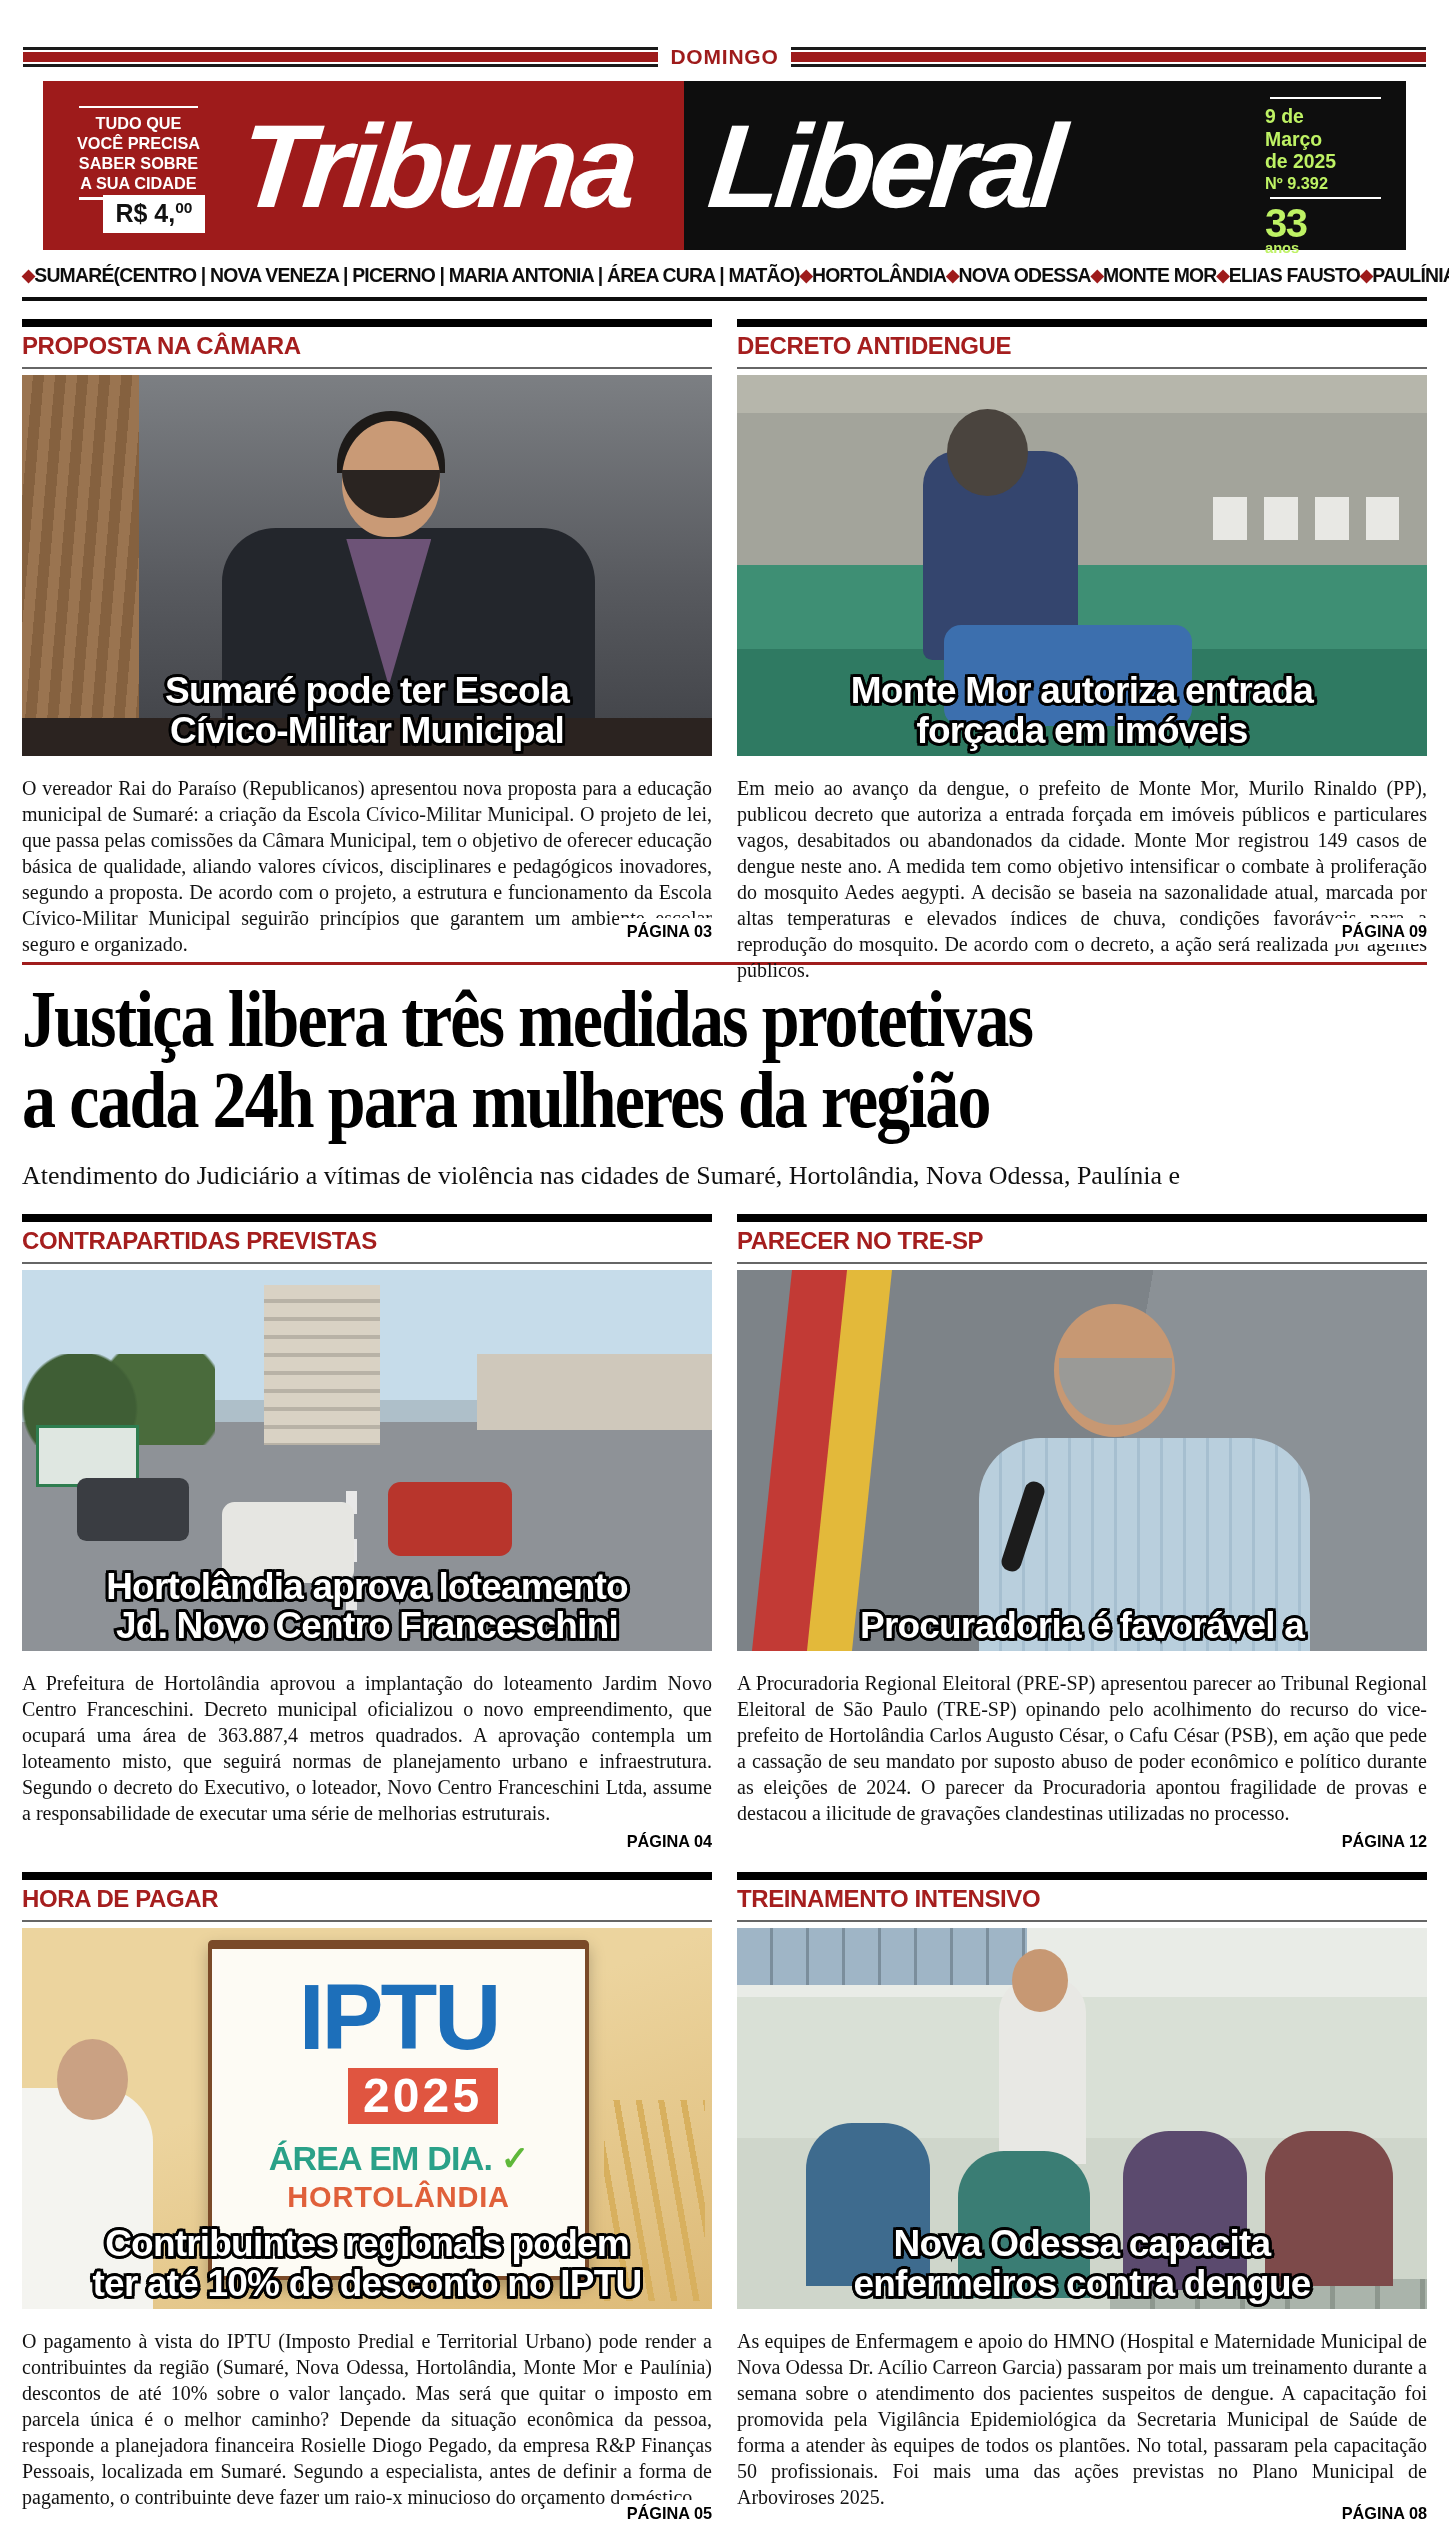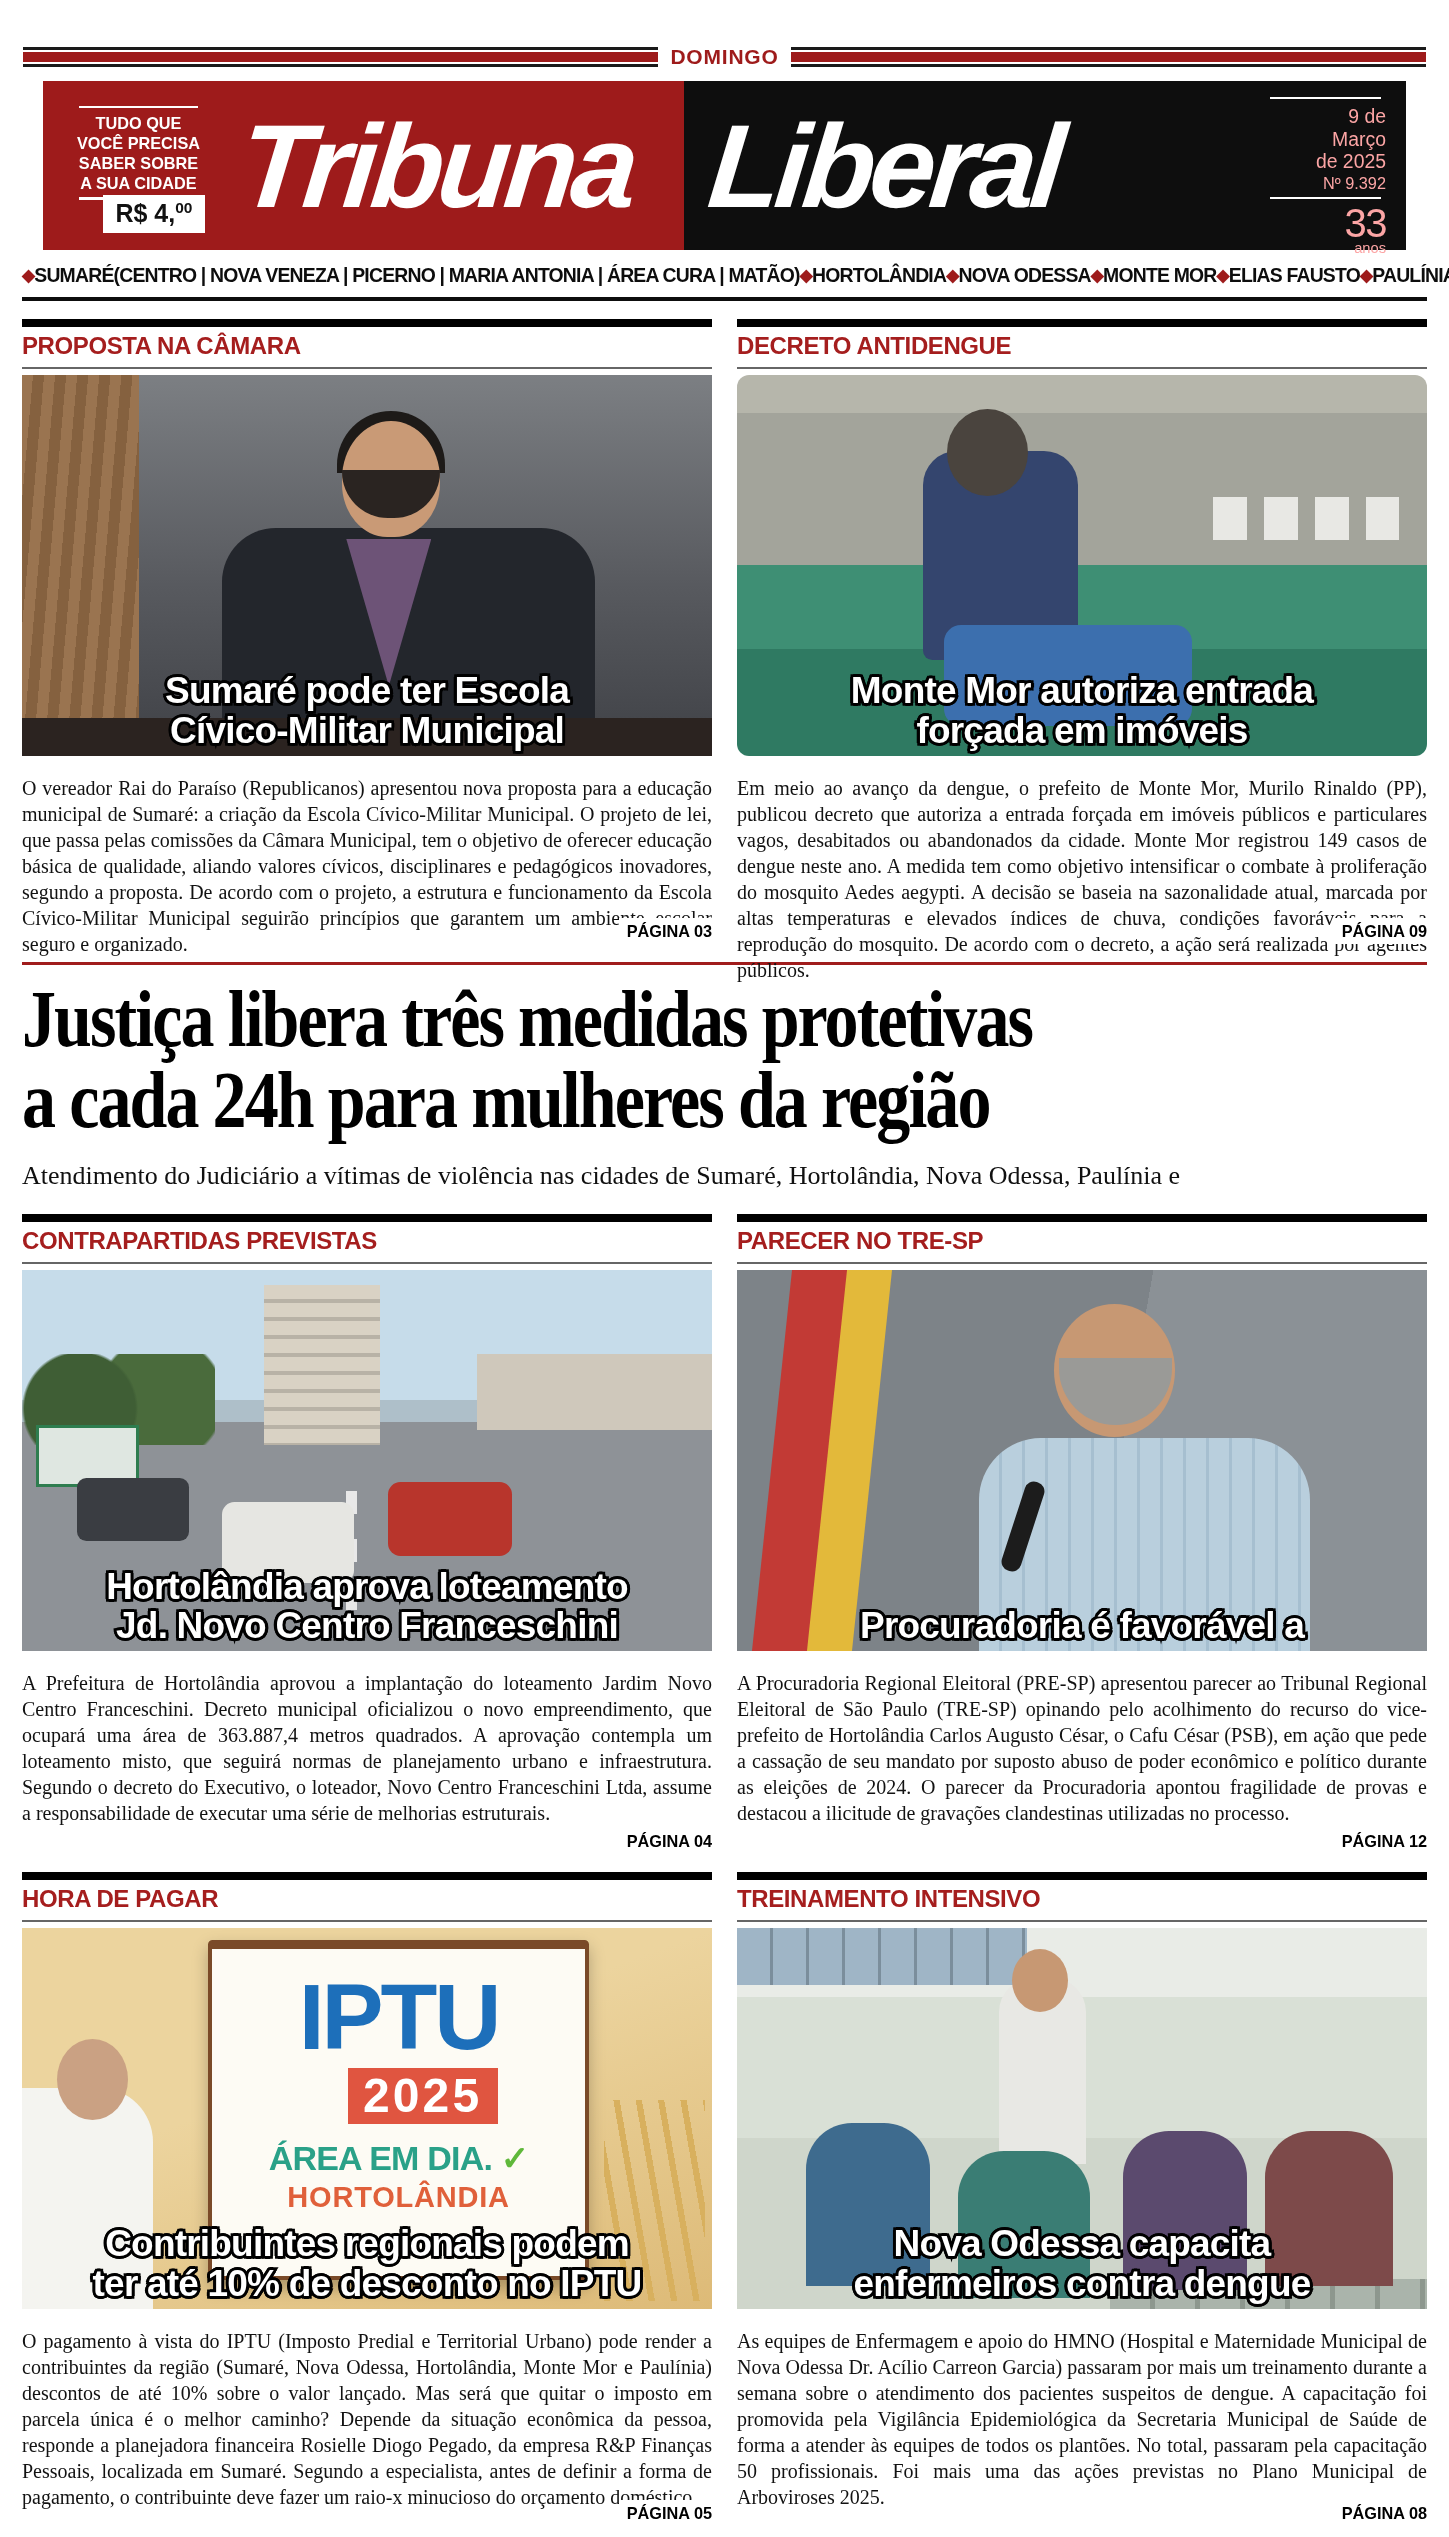--- a/index.html
+++ b/index.html
@@ -32,22 +32,22 @@
   }
   .price-box sup{font-size:15.5px;}
   .mast-title{
     position:absolute;top:50%;transform:translateY(-50%) skewX(-6deg);
     font-family:"Liberation Sans",sans-serif;font-style:italic;font-weight:800;
     font-size:118px;color:#fff;letter-spacing:-5.4px;white-space:nowrap;
   }
   .mast-left .mast-title{left:197px;}
   .mast-right .mast-title{left:26px;}
   .date-block{
-    position:absolute;right:20px;top:12.4px;width:121px;text-align:right;color:#fca5a5;
-    font-family:"Liberation Sans",sans-serif;font-weight:400;
+    position:absolute;right:20px;top:12.4px;width:121px;text-align:left;color:#bef264;
+    font-family:"Liberation Sans",sans-serif;font-weight:700;
   }
   .date-block .db-rule{height:2.3px;background:#fff;margin:3.1px 4.6px 6.2px;}
   .date-line{font-size:19.4px;line-height:22.4px;}
   .edition{font-size:16.3px;line-height:21px;}
   .years{font-size:40px;line-height:36px;margin-top:4.6px;letter-spacing:-1.5px;}
   .years-label{font-size:14.7px;line-height:15.5px;}
   
   .cities{
     display:flex;align-items:center;justify-content:space-between;
     margin:9.3px 22px 0 22px;height:31px;white-space:nowrap;
@@ -106,21 +106,21 @@
   
   .photo-council{background:linear-gradient(180deg,#7c7f83 0%,#585a5f 55%,#3f4146 100%);}
   .pc-wood{left:0;top:0;bottom:0;width:17%;background:repeating-linear-gradient(95deg,#9a7450 0 11px,#85613f 11px 22px);}
   .pc-desk{left:0;right:0;bottom:0;height:10%;background:#2b2320;}
   .pc-suit{left:29%;top:40%;width:54%;height:62%;border-radius:54px 54px 0 0;background:#23262c;}
   .pc-shirt{left:47%;top:43%;width:85px;height:147px;background:#6d5377;clip-path:polygon(50% 100%,0 0,100% 0);}
   .pc-hair{left:45.6%;top:9.5%;width:108px;height:62px;border-radius:54px 54px 0 0;background:#1d1a18;}
   .pc-head{left:46.4%;top:12%;width:98px;height:116px;border-radius:50% 50% 46% 46%;background:#c99a76;}
   .pc-beard{left:46.4%;top:25%;width:98px;height:48px;border-radius:0 0 46px 46px;background:#2a2421;}
   
-  .photo-pool{background:linear-gradient(180deg,#b6b6ab 0 10%,#a3a49b 10% 50%,#3e8f74 50% 72%,#2f7a62 72% 100%);border-radius:12px;}
+  .photo-pool{background:linear-gradient(180deg,#b6b6ab 0 10%,#a3a49b 10% 50%,#3e8f74 50% 72%,#2f7a62 72% 100%);}
   .pp-chairs{right:4%;top:32%;width:186px;height:43px;background:repeating-linear-gradient(90deg,#e8e8e4 0 34px,transparent 34px 51px);}
   .pp-tarp{left:30%;bottom:8%;width:248px;height:101px;background:#3c6fae;border-radius:17px;}
   .pp-vest{left:27%;top:20%;width:155px;height:209px;border-radius:34px 34px 9.3px 9.3px;background:#34456e;}
   .pp-head{left:30.5%;top:9%;width:81px;height:87px;border-radius:50%;background:#4a443e;}
   
   .photo-street{background:linear-gradient(180deg,#c6dcea 0 34%,#aebfc9 34% 40%,#8e9297 40% 100%);}
   .ps-tower{left:35%;top:4%;width:116px;height:42%;background:repeating-linear-gradient(180deg,#d9d2c4 0 14px,#b8b2a6 14px 18px);}
   .ps-bldgr{right:0;top:22%;width:34%;height:20%;background:#cfc8bb;}
   .ps-trees{left:0;top:22%;width:28%;height:24%;background:radial-gradient(circle at 30% 60%,#3f5e35 0 38%,transparent 40%),radial-gradient(circle at 72% 50%,#4a6b3c 0 42%,transparent 44%);}
   .ps-lane{left:47%;bottom:4%;width:11px;height:38%;background:repeating-linear-gradient(180deg,#e8e8e8 0 23px,transparent 23px 48px);}

